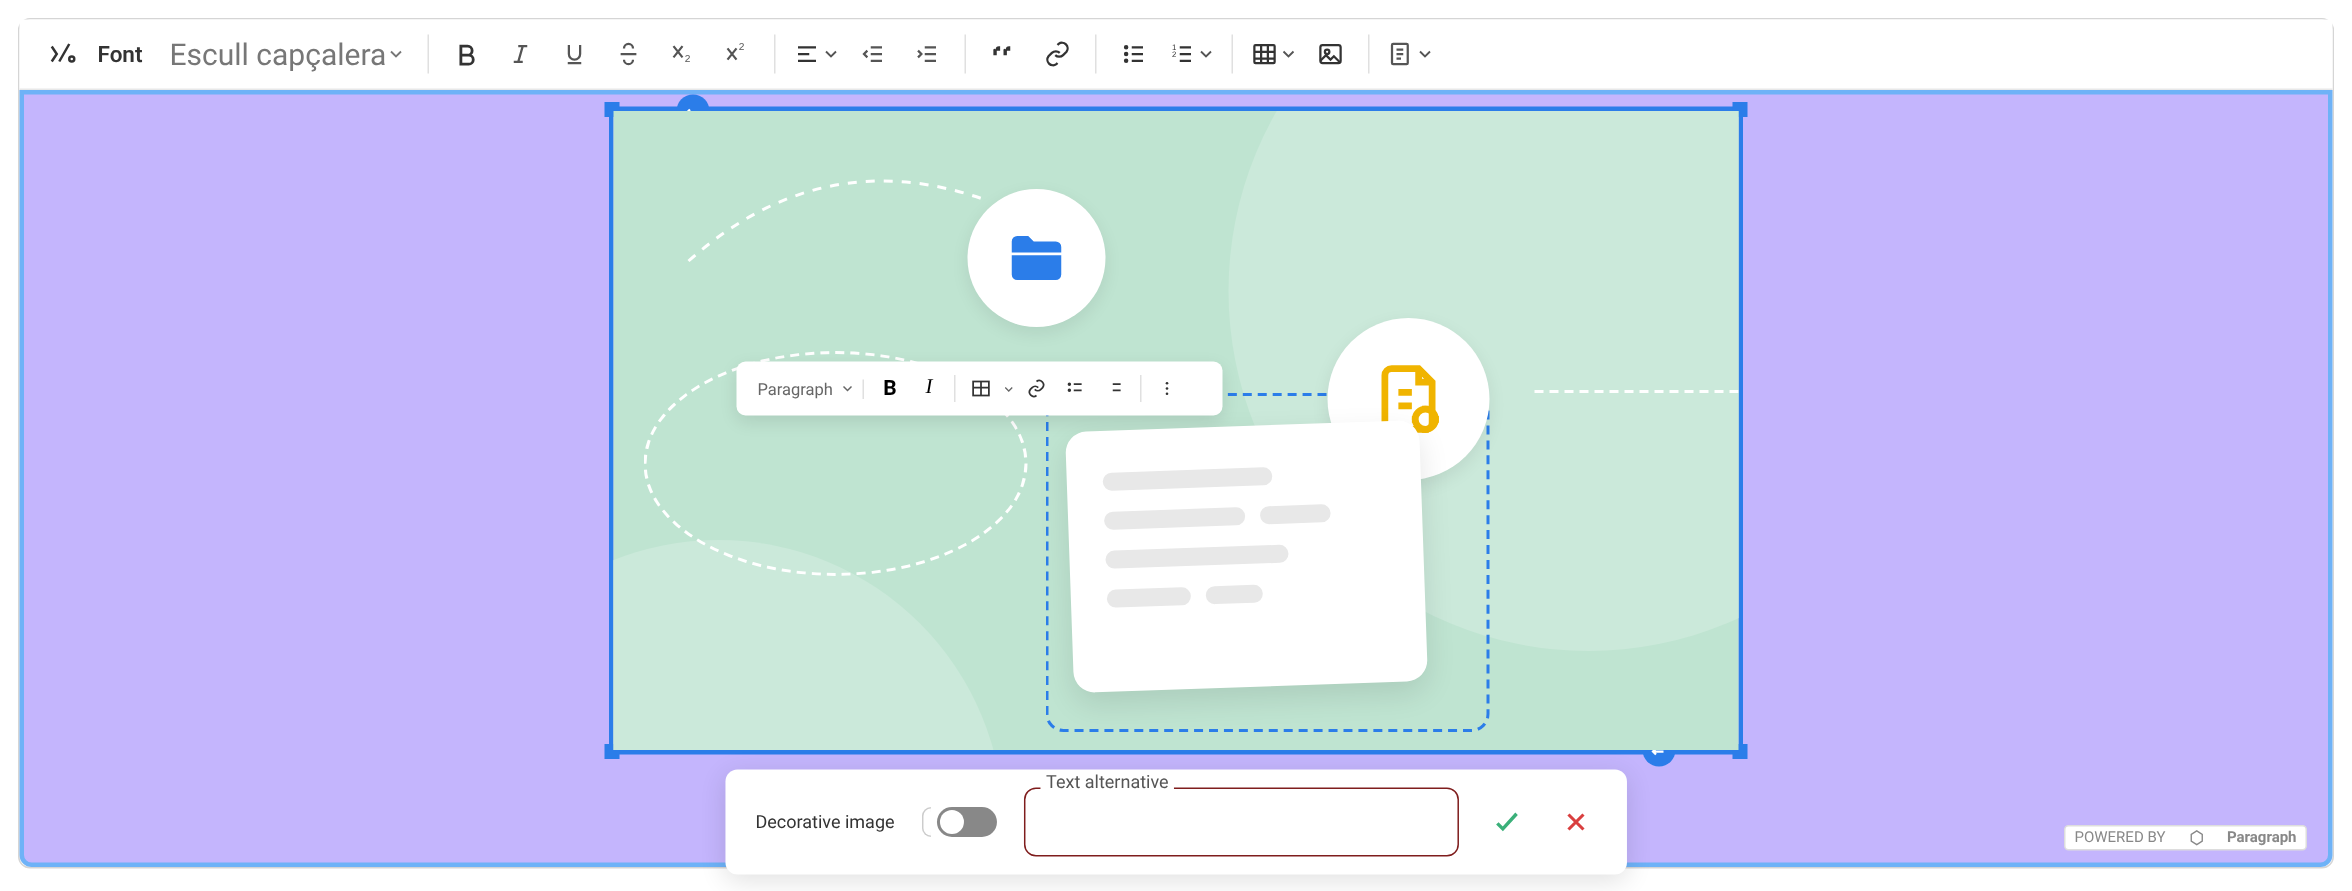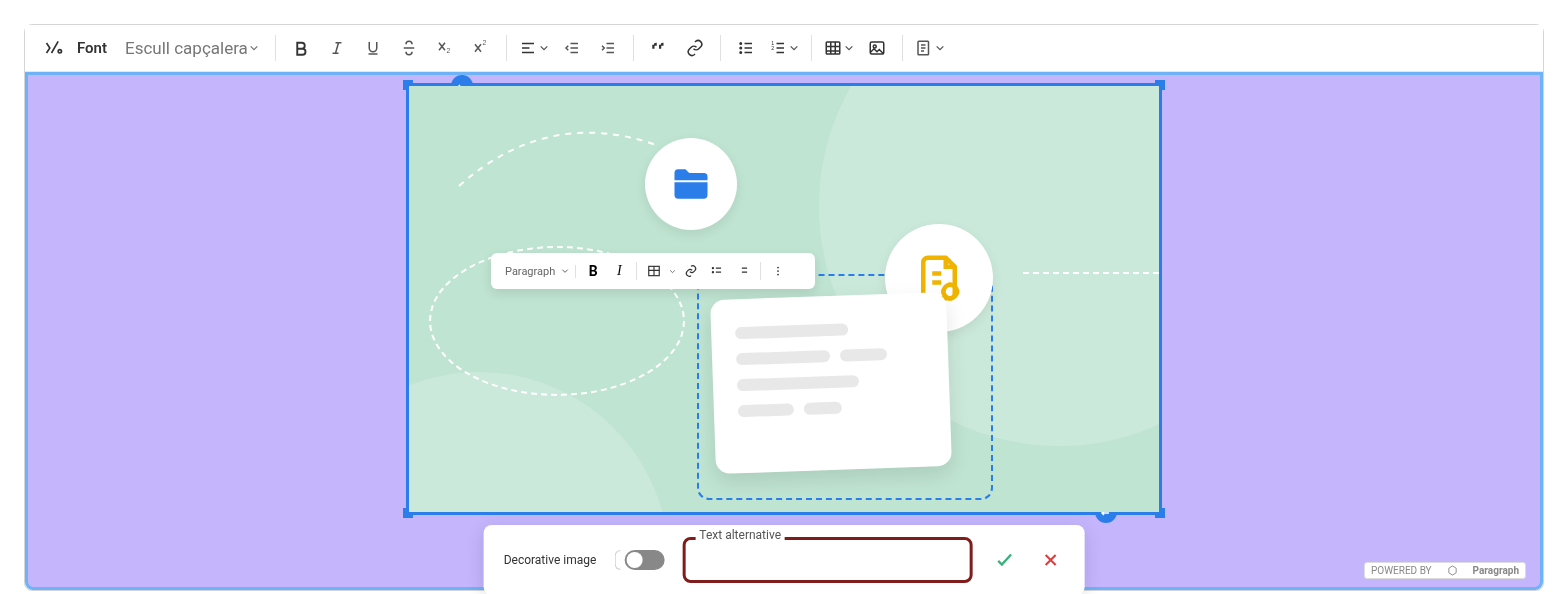--- a/index.html
+++ b/index.html
@@ -6,21 +6,21 @@
     body {
       font-family: -apple-system, BlinkMacSystemFont, "Segoe UI", Roboto, Helvetica, Arial, sans-serif;
       background: #fff;
       width: 1568px;
       height: 594px;
       position: relative;
     }
     .editor-container {
       border: 1px solid #d5d5d5;
       border-radius: 8px;
-      margin: 24px;
+      margin: 12px;
       overflow: visible;
     }
     .toolbar {
       display: flex;
       align-items: center;
       padding: 6px 12px;
       border-bottom: 1px solid #e8e8e8;
       gap: 2px;
       background: #fff;
     }
@@ -36,21 +36,21 @@
       border-radius: 4px;
       color: #333;
       padding: 0 4px;
     }
     .tb-dropdown {
       display: inline-flex;
       align-items: center;
       cursor: pointer;
       padding: 4px 8px;
       color: #777;
-      font-size: 17px;
+      font-size: 20px;
       gap: 1px;
     }
     .tb-font {
       font-weight: 600;
       color: #333;
       font-size: 15px;
       padding: 0 8px 0 4px;
     }
     .tb-sep {
       width: 1px;
@@ -261,21 +261,21 @@
       top: 2px;
       left: 2px;
     }
     .toggle-wrap { display: flex; align-items: center; gap: 4px; }
     .toggle-pre {
       width: 6px; height: 20px; border-radius: 10px 0 0 10px;
       border: 1px solid #ccc; border-right: none; background: #fff;
     }
     .alt-input-wrap {
       position: relative;
-      border: 3px solid #7f1d1d;
+      border: 1px solid #7f1d1d;
       border-radius: 8px;
       padding: 8px 12px 8px 20px;
       width: 290px;
       height: 46px;
     }
     .alt-label {
       position: absolute;
       top: -12px;
       left: 10px;
       background: #fff;

